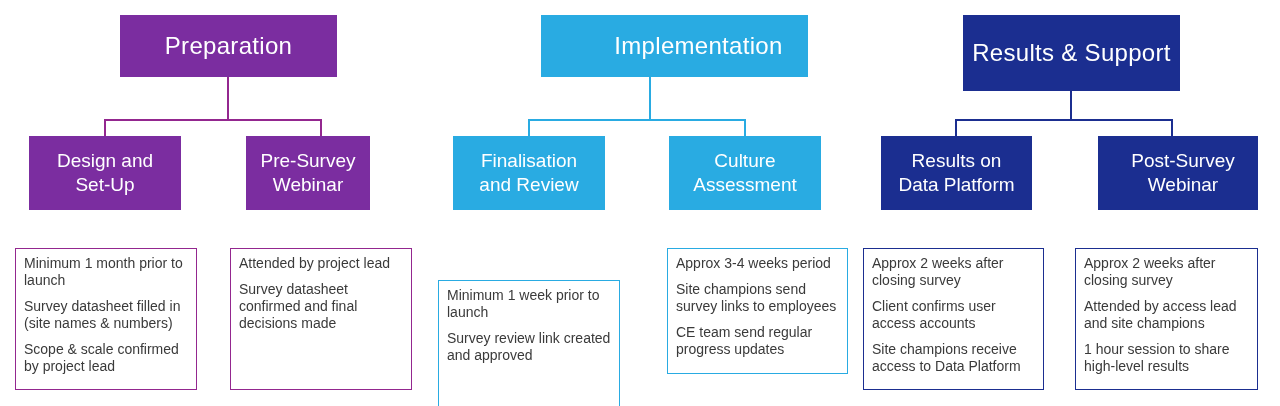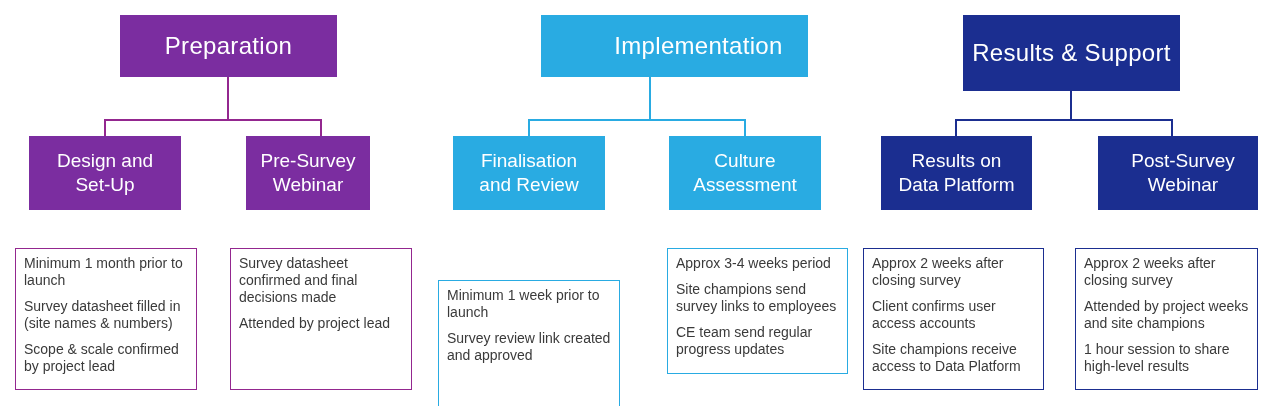--- a/index.html
+++ b/index.html
@@ -61,22 +61,22 @@
 Set-Up</div>
   <div class="stage-box" style="left: 246px; top: 136px; width: 124px; height: 74px; background-color: rgb(123, 45, 160);">Pre-Survey
 Webinar</div>
 
   <div class="notes-box" style="left: 15px; top: 248px; width: 182px; height: 142px; border-color: rgb(147, 39, 143); color: rgb(58, 58, 58);">
       <p>Minimum 1 month prior to launch</p>
       <p>Survey datasheet filled in (site names &amp; numbers)</p>
       <p>Scope &amp; scale confirmed by project lead</p>
     </div>
   <div class="notes-box" style="left: 230px; top: 248px; width: 182px; height: 142px; border-color: rgb(147, 39, 143); color: rgb(58, 58, 58);">
+      <p>Attended by project lead</p>
       <p>Survey datasheet confirmed and final decisions made</p>
-      <p>Attended by project lead</p>
     </div>
 
   <div class="phase-header" style="left: 541px; top: 15px; width: 219px; height: 62px; background-color: rgb(41, 171, 226); padding-left: 48px;">Implementation</div>
 
   <div class="conn" style="left: 649px; top: 77px; width: 2px; height: 42px; background-color: rgb(41, 171, 226);"></div>
   <div class="conn" style="left: 528px; top: 119px; width: 218px; height: 2px; background-color: rgb(41, 171, 226);"></div>
   <div class="conn" style="left: 528px; top: 119px; width: 2px; height: 17px; background-color: rgb(41, 171, 226);"></div>
   <div class="conn" style="left: 744px; top: 119px; width: 2px; height: 17px; background-color: rgb(41, 171, 226);"></div>
 
   <div class="stage-box" style="left: 453px; top: 136px; width: 152px; height: 74px; background-color: rgb(41, 171, 226);">Finalisation
@@ -106,17 +106,17 @@
   <div class="stage-box" style="left: 1098px; top: 136px; width: 150px; height: 74px; background-color: rgb(27, 46, 144); padding-left: 10px;">Post-Survey
 Webinar</div>
 
   <div class="notes-box" style="left: 863px; top: 248px; width: 181px; height: 142px; border-color: rgb(27, 46, 144); color: rgb(58, 58, 58);">
       <p>Approx 2 weeks after closing survey</p>
       <p>Client confirms user access accounts</p>
       <p>Site champions receive access to Data Platform</p>
     </div>
   <div class="notes-box" style="left: 1075px; top: 248px; width: 183px; height: 142px; border-color: rgb(27, 46, 144); color: rgb(58, 58, 58);">
       <p>Approx 2 weeks after closing survey</p>
-      <p>Attended by project weeks and site champions</p>
+      <p>Attended by access lead and site champions</p>
       <p>1 hour session to share high-level results</p>
     </div>
 
 </div>
 
 </body></html>

